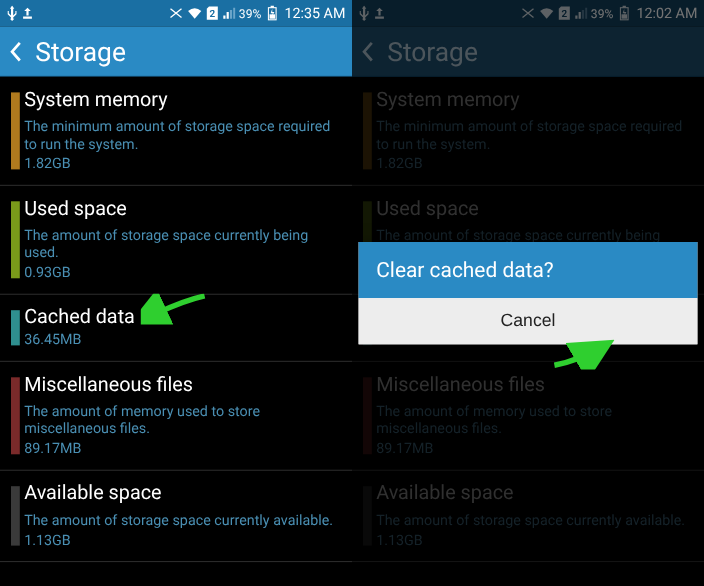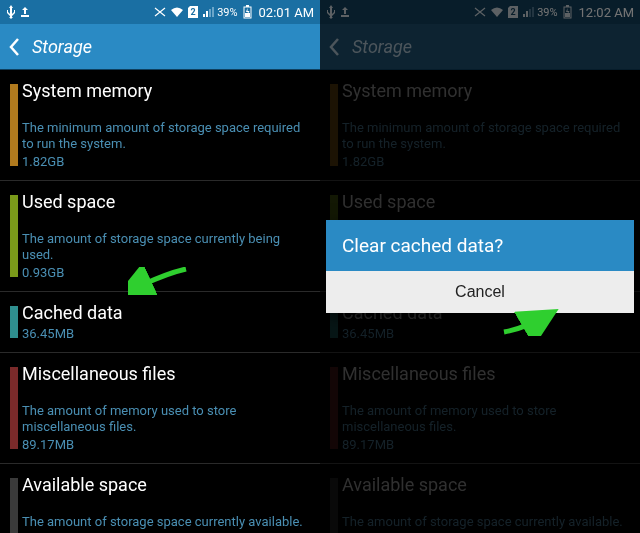--- a/index.html
+++ b/index.html
@@ -36,37 +36,37 @@
     height: 46px;
     background: #2a8ac4;
     display: flex;
     align-items: center;
     padding: 0 8px;
     color: #fff;
     border-bottom: 1px solid #0e3f5e;
   }
   .header.dim { background:#1d4e6d; color:#a8bcc9;}
   .header .back { width:20px; display:flex; align-items:center; }
-  .header .title { font-size:18px; font-weight:400; margin-left:4px;font-style:italic; }
+  .header .title { font-size:24px; font-weight:400; margin-left:4px; }
   .list { }
   .item {
     display:flex;
     padding: 10px 14px 10px 10px;
     border-bottom: 1px solid #2a2a2a;
     gap:4px;
   }
   .swatch {
     width:8px;
     align-self: stretch;
     margin-top:4px;
     margin-bottom:4px;
   }
   .item-body { flex:1; }
   .item-title { color:#fff; font-size:18px; line-height:22px; }
-  .item-desc { color:#4a8fb3; font-size:13px; line-height:16px; margin-top:18px;}
+  .item-desc { color:#4a8fb3; font-size:13px; line-height:16px; margin-top:6px;}
   .item-size { color:#4a8fb3; font-size:13px; line-height:16px; margin-top:2px;}
   .dimmed .item-title { color:#6a6a6a; }
   .dimmed .item-desc  { color:#2e4a5a; }
   .dimmed .item-size  { color:#2e4a5a; }
   .dimmed .swatch { filter: brightness(0.35); }
 
   .overlay {
     position:absolute;
     inset:0;
     background: rgba(0,0,0,0.55);
@@ -162,21 +162,21 @@
       </span>
     <span class="battery-text">39%</span>
     <span class="icon-slot">
         <svg width="9" height="14" viewBox="0 0 9 14">
           <rect x="1" y="2" width="7" height="11" fill="none" stroke="#fff"></rect>
           <rect x="3" y="0" width="3" height="2" fill="#fff"></rect>
           <rect x="2" y="8" width="5" height="4" fill="#fff"></rect>
           <path fill="#fff" d="M4.5 3 L3 7 H5 L3.5 11 L6.5 6 H4.5 Z"></path>
         </svg>
       </span>
-    <span class="time">02:01 AM</span>
+    <span class="time">12:35 AM</span>
   </div>
 
   <div class="header">
     <span class="back">
       <svg width="14" height="20" viewBox="0 0 14 20">
           <path fill="none" stroke="#fff" stroke-width="2.5" d="M10 2 L3 10 L10 18"></path>
         </svg>
     </span>
     <span class="title">Storage</span>
   </div>

